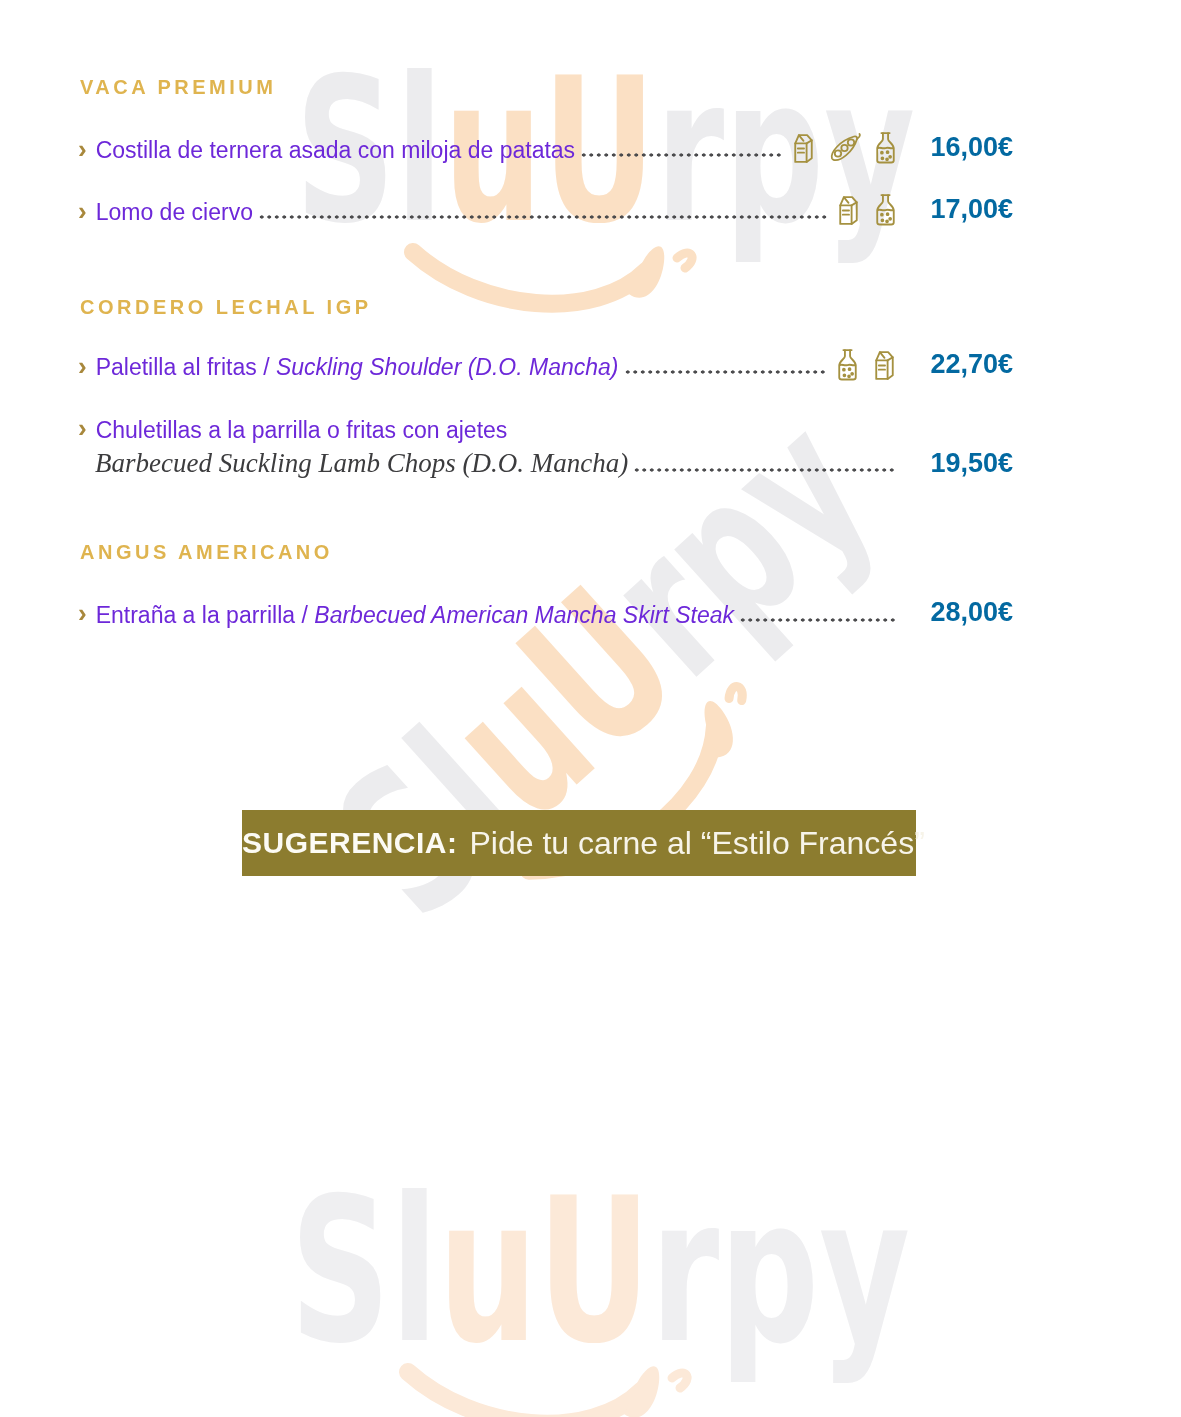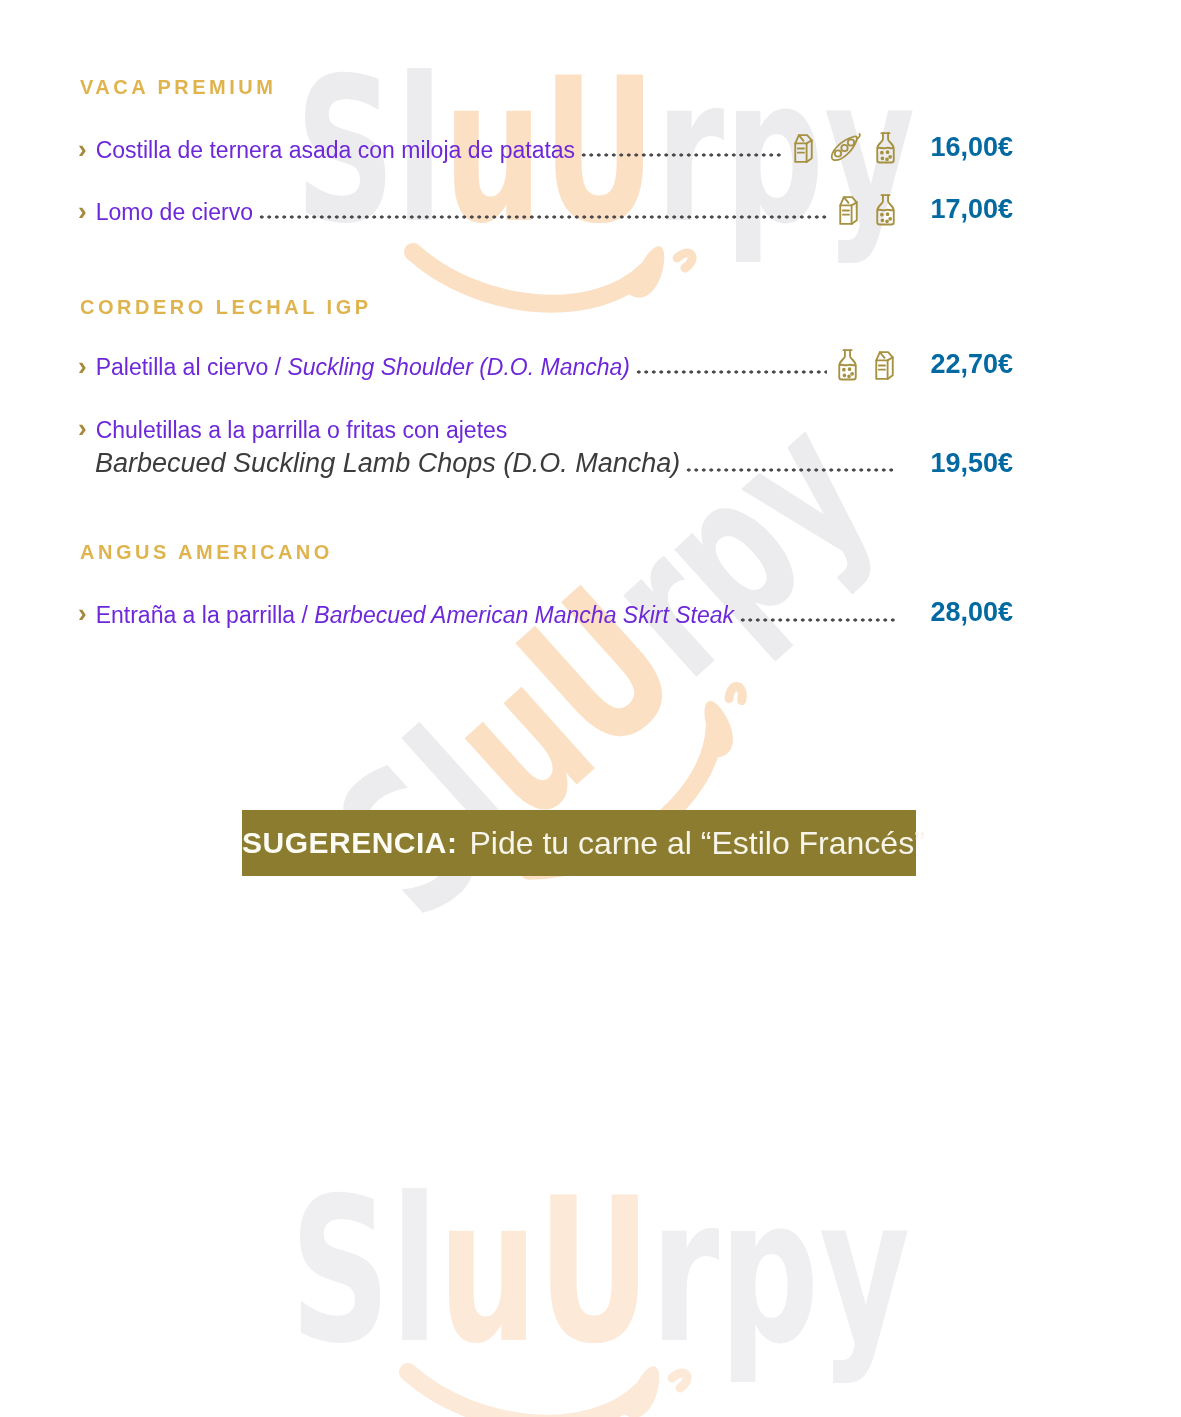--- a/index.html
+++ b/index.html
@@ -15,21 +15,21 @@
              letter-spacing:3.5px;color:#DFB44F;white-space:pre;}
 
   
   .row{position:absolute;left:78px;width:935px;display:flex;align-items:flex-end;z-index:1;}
   .row-multi{position:absolute;left:78px;width:935px;z-index:1;}
   .line1,.line2{display:flex;align-items:flex-end;line-height:1.2;}
   .line2{padding-left:17px;margin-top:2px;}
   .bullet{font-size:26px;font-weight:700;color:#A8883C;margin-right:9px;line-height:1.25;}
   .name{font-size:23px;color:#6d28d9;line-height:1.25;white-space:pre;}
   .name i{font-style:italic;}
-  .iname{font-size:27px;font-style:italic;color:#3C3C3E;line-height:1.25;white-space:pre;}
+  .iname{font-size:27px;font-style:italic;color:#3C3C3E;line-height:1.25;white-space:pre;font-family:Liberation Serif, serif;}
   .leader{flex:1 1 auto;height:6px;min-width:16px;margin:0 6px 7px 5px;
           background-image:radial-gradient(circle,#4B4B4D 1.5px,transparent 1.7px);
           background-size:7.5px 6px;background-repeat:repeat-x;background-position:0 100%;}
   .icons{display:flex;align-items:flex-end;gap:11px;margin:0 4px 1px 2px;}
   .icons svg{display:block;}
   .price{font-size:27px;font-weight:700;color:#0369a1;line-height:1.25;margin-left:28px;white-space:pre;}
 
   
   .banner{position:absolute;left:242px;top:810px;width:674px;height:66px;background:#8C7C2F;
           display:flex;align-items:center;justify-content:flex-start;gap:12px;z-index:2;}
@@ -142,21 +142,21 @@
         </g>
       </svg>
     </span>
     <span class="price">17,00€</span>
   </div>
 
   <div class="sec-title" style="top:296px;">CORDERO LECHAL IGP</div>
 
   <div class="row" style="top:348px;">
     <span class="bullet">›</span>
-    <span class="name"><span>Paletilla al ciervo / </span><i>Suckling Shoulder (D.O. Mancha)</i></span>
+    <span class="name"><span>Paletilla al fritas / </span><i>Suckling Shoulder (D.O. Mancha)</i></span>
     <span class="leader"></span>
     <span class="icons">
       <svg width="25" height="33" viewBox="0 0 24 32">
         <g fill="none" stroke="#A59140" stroke-width="1.8" stroke-linecap="round" stroke-linejoin="round">
           <path d="M8 2 L16 2"></path>
           <path d="M9.5 2 L9.5 8 C9.5 10.5 4 12.5 4 17 L4 28.5 C4 30 5 30.5 6.5 30.5 L17.5 30.5 C19 30.5 20 30 20 28.5 L20 17 C20 12.5 14.5 10.5 14.5 8 L14.5 2"></path>
           <path d="M4.5 16.5 C7 15.6 9 17.4 12 16.5 C15 15.6 17 17.4 19.5 16.5"></path>
           <circle cx="8.5" cy="21" r="0.9" fill="#A59140"></circle>
           <circle cx="14" cy="20.5" r="0.9" fill="#A59140"></circle>
           <circle cx="16.5" cy="25" r="0.9" fill="#A59140"></circle>

